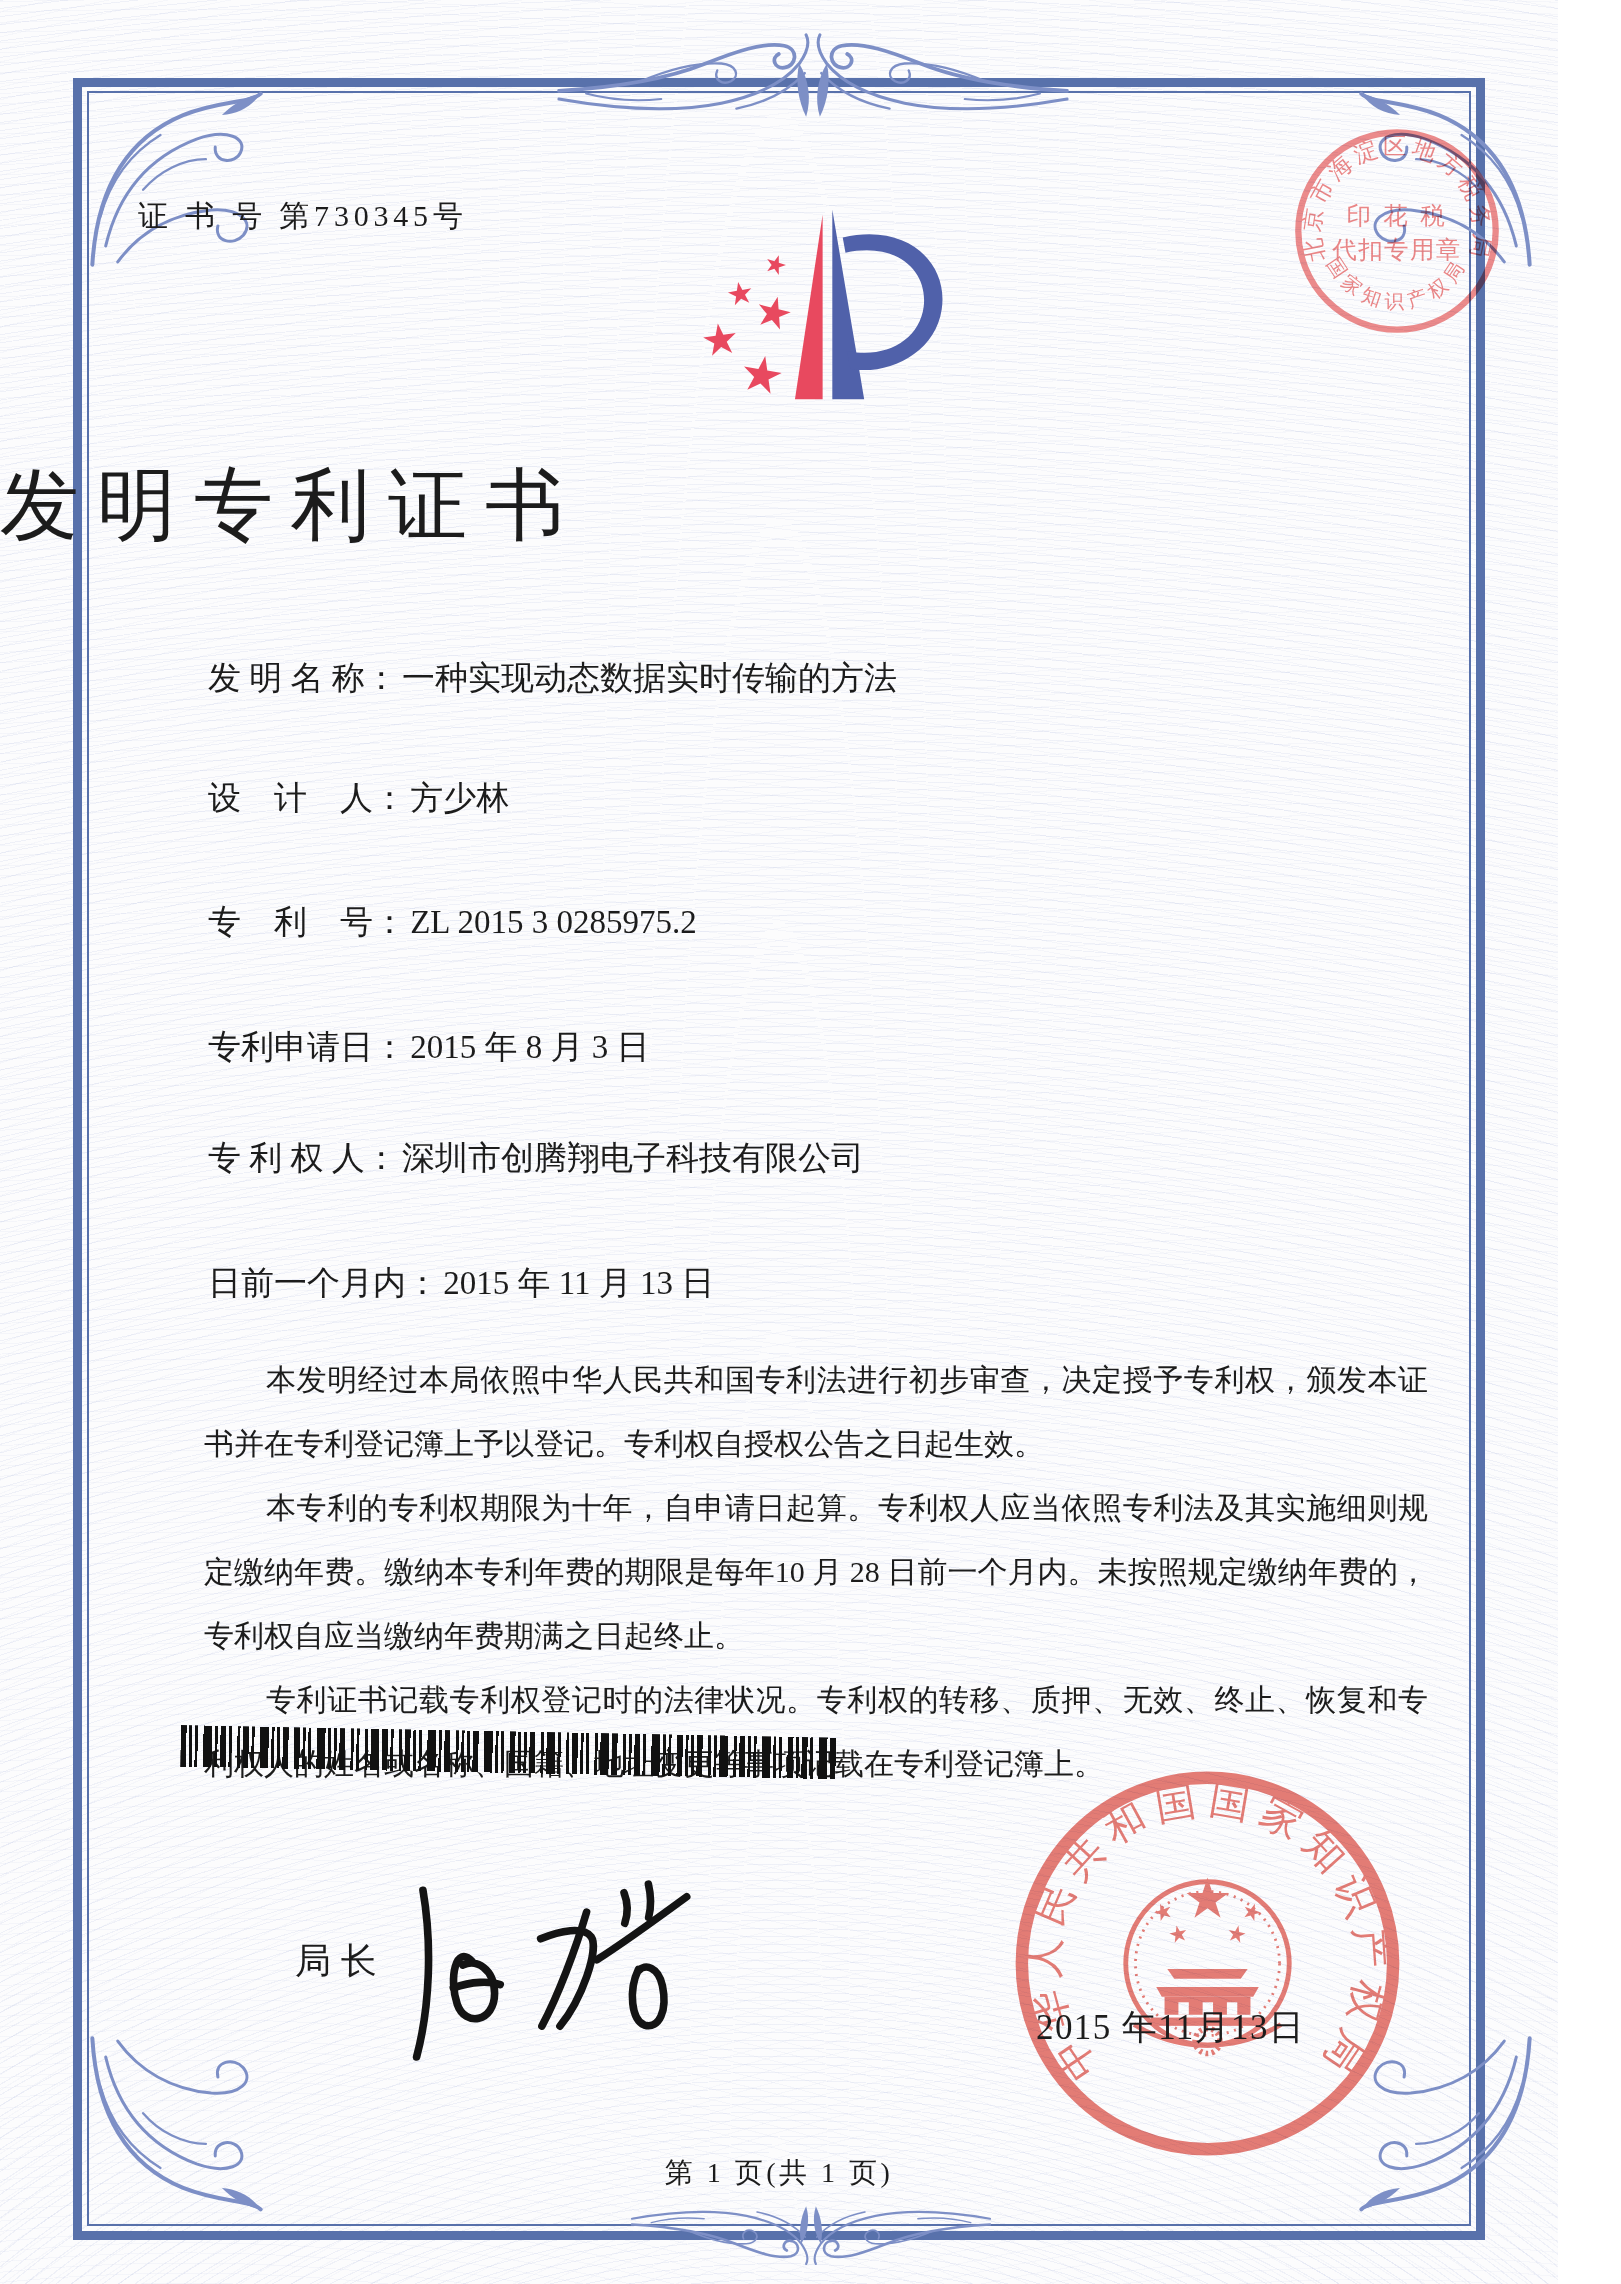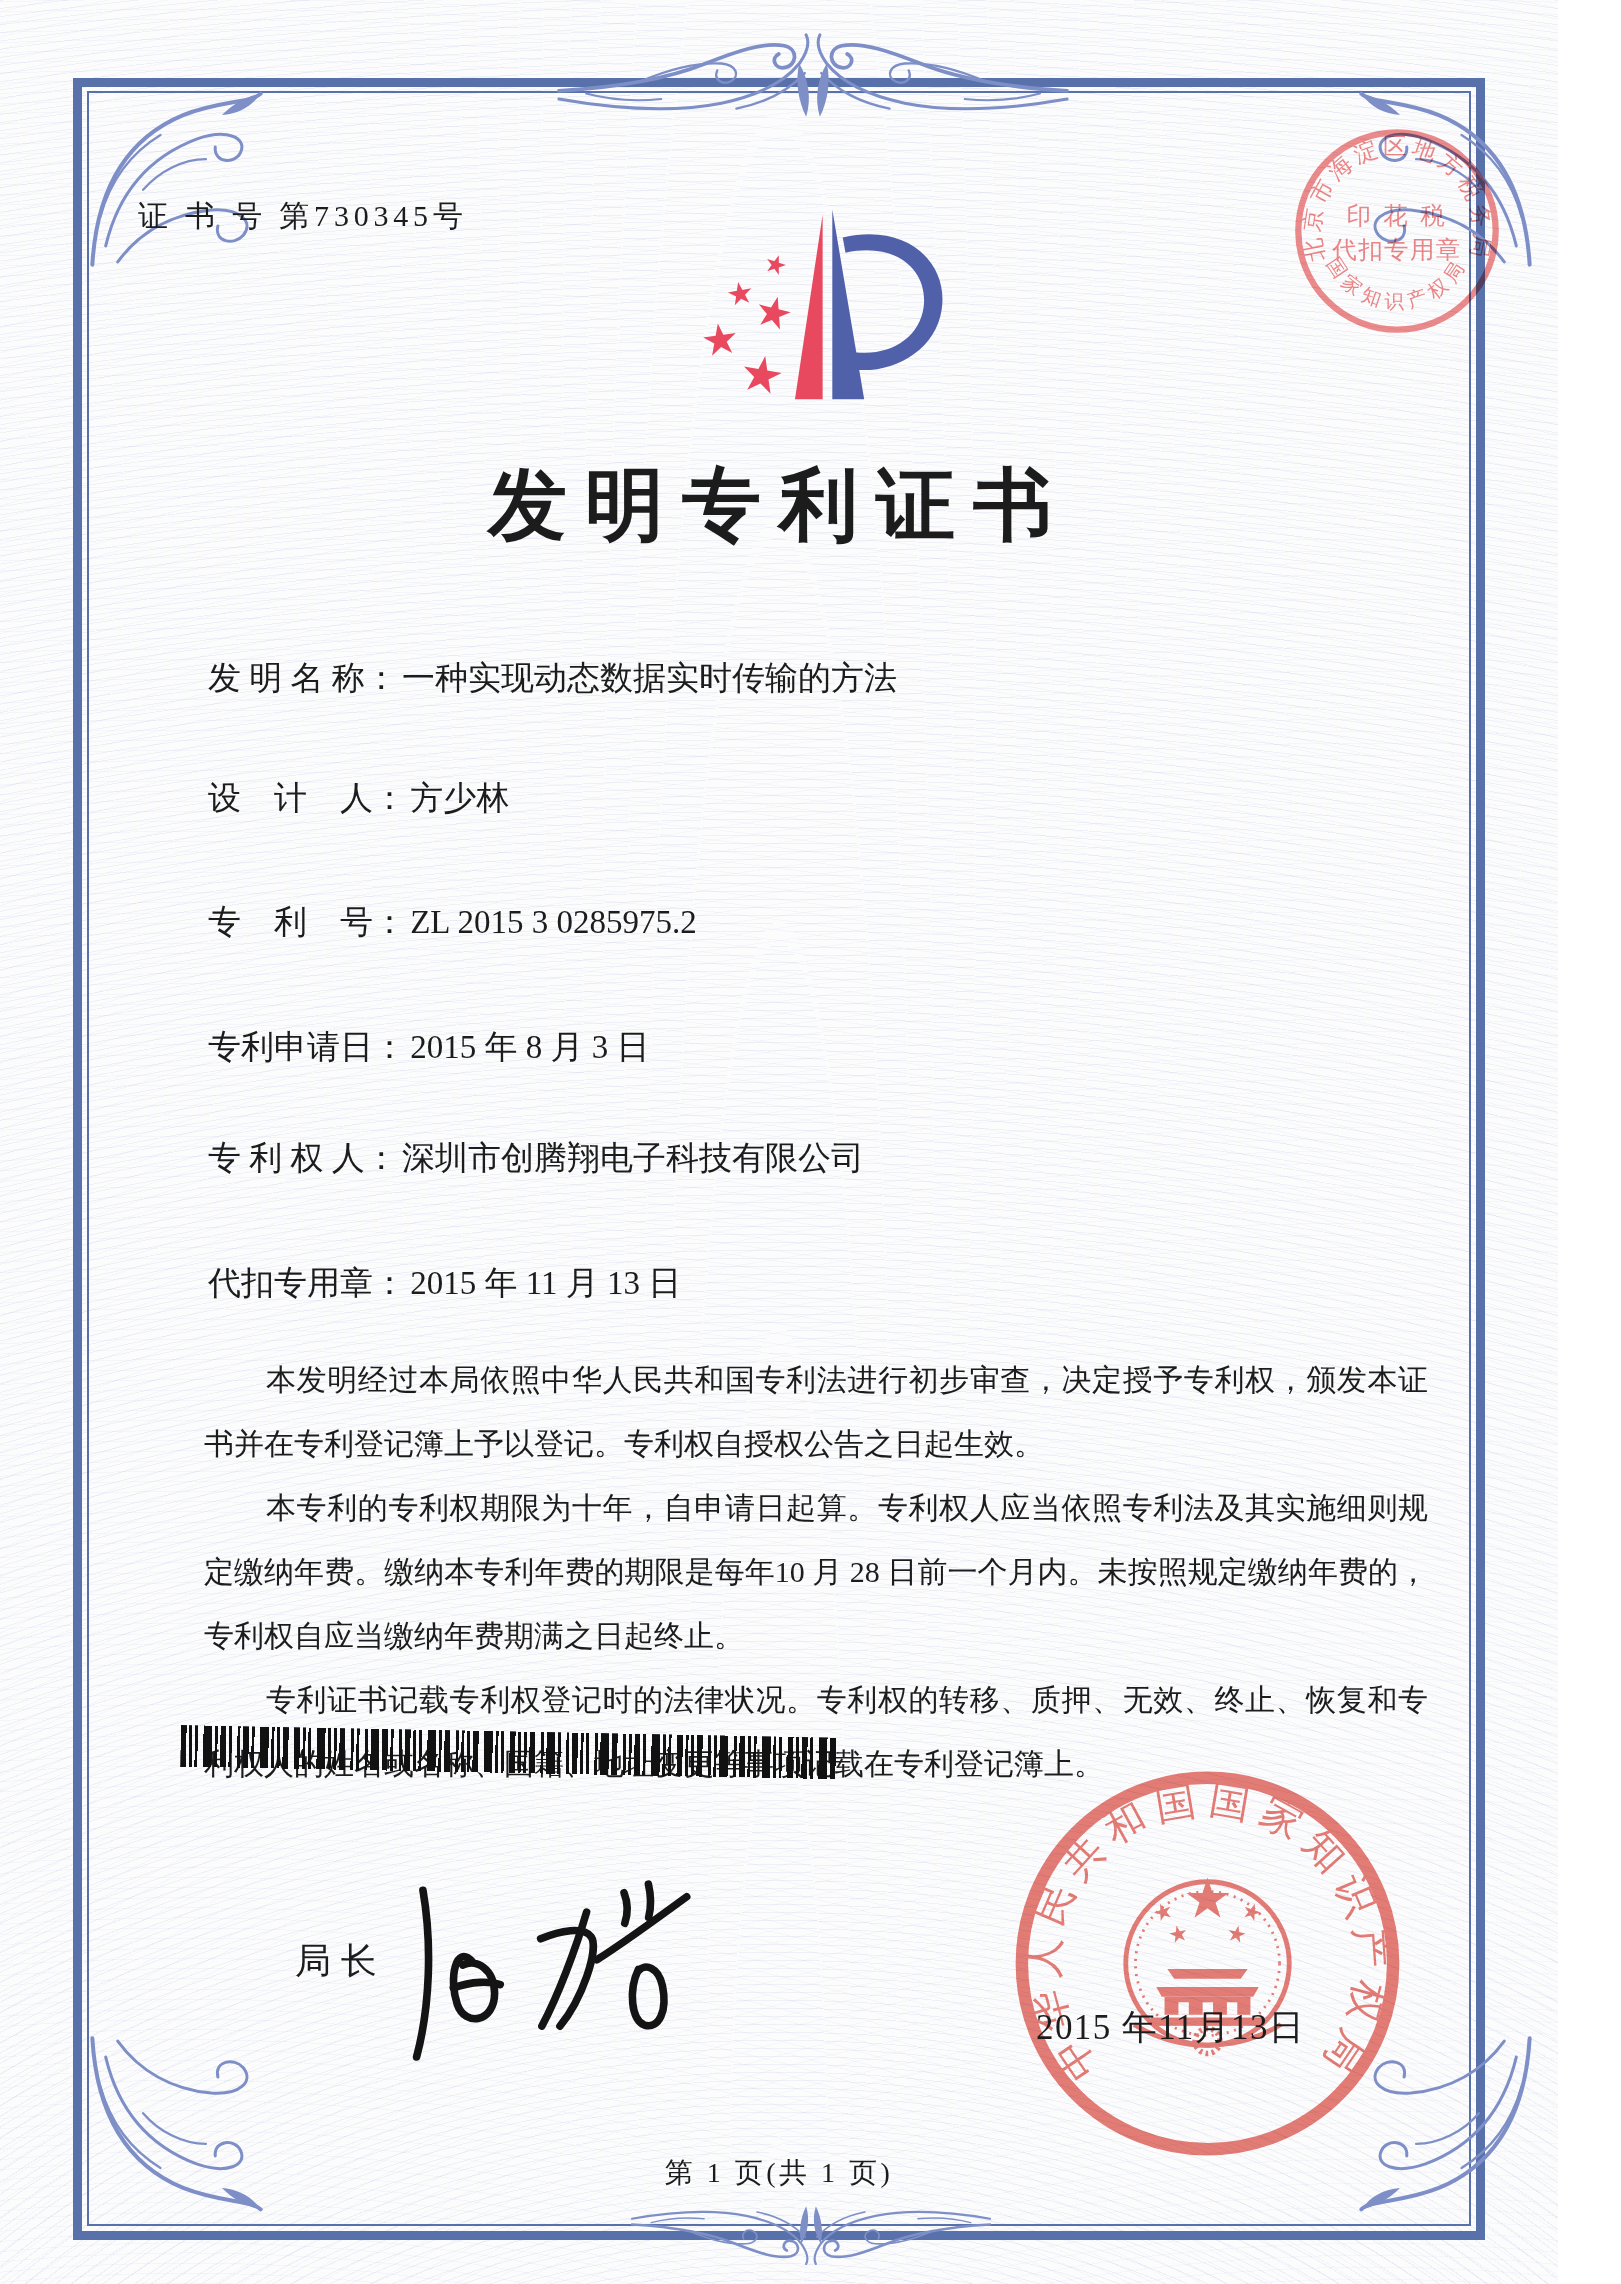--- a/index.html
+++ b/index.html
@@ -27,21 +27,21 @@
     border:2.1px solid #5871ab;pointer-events:none;
   }
   .orn{position:absolute;color:#7d8fc6;pointer-events:none;}
   
   .cert-no{
     position:absolute;left:138px;top:196px;
     font-size:30px;letter-spacing:4.8px;
   }
   .title{
     position:absolute;left:0;right:0;top:453px;margin:0;
-    text-align:center;font-size:79px;font-weight:700;letter-spacing:18px;
+    text-align:left;font-size:79px;font-weight:400;letter-spacing:18px;
     font-family:"Liberation Sans","DejaVu Sans",sans-serif;
   }
   .field{position:absolute;left:208px;right:166px;font-size:33px;white-space:nowrap;}
   .field .fvalue{margin-left:4.2px;}
   .paras{position:absolute;left:204px;top:1348px;width:1224px;
     font-size:30px;line-height:64px;text-align:justify;}
   .paras p{margin:0;text-indent:62px;}
   .barcode{position:absolute;left:181px;top:1725px;transform:rotate(1.1deg);transform-origin:left top;}
   .director{position:absolute;left:295px;top:1937px;font-size:36px;letter-spacing:9.7px;text-align:right;}
   .signature{position:absolute;left:374px;top:1841px;}
@@ -150,21 +150,21 @@
   <div class="field" style="top:900px">
     <span class="flabel">专　利　号：</span><span class="fvalue">ZL 2015 3 0285975.2</span>
   </div>
   <div class="field" style="top:1025px">
     <span class="flabel">专利申请日：</span><span class="fvalue">2015 年 8 月 3 日</span>
   </div>
   <div class="field" style="top:1136px">
     <span class="flabel">专 利 权 人：</span><span class="fvalue">深圳市创腾翔电子科技有限公司</span>
   </div>
   <div class="field" style="top:1261px">
-    <span class="flabel">代扣专用章：</span><span class="fvalue">2015 年 11 月 13 日</span>
+    <span class="flabel">日前一个月内：</span><span class="fvalue">2015 年 11 月 13 日</span>
   </div>
 
   <div class="paras">
     <p>本发明经过本局依照中华人民共和国专利法进行初步审查，决定授予专利权，颁发本证书并在专利登记簿上予以登记。专利权自授权公告之日起生效。</p>
     <p>本专利的专利权期限为十年，自申请日起算。专利权人应当依照专利法及其实施细则规定缴纳年费。缴纳本专利年费的期限是每年10 月 28 日前一个月内。未按照规定缴纳年费的，专利权自应当缴纳年费期满之日起终止。</p>
     <p>专利证书记载专利权登记时的法律状况。专利权的转移、质押、无效、终止、恢复和专利权人的姓名或名称、国籍、地址变更等事项记载在专利登记簿上。</p>
   </div>
 
   <svg class="barcode" id="barcode" width="808" height="43" viewBox="0 0 1168 62" shape-rendering="crispEdges">
       <rect x="0.0" y="0" width="8.2" height="60" fill="#111"></rect>

